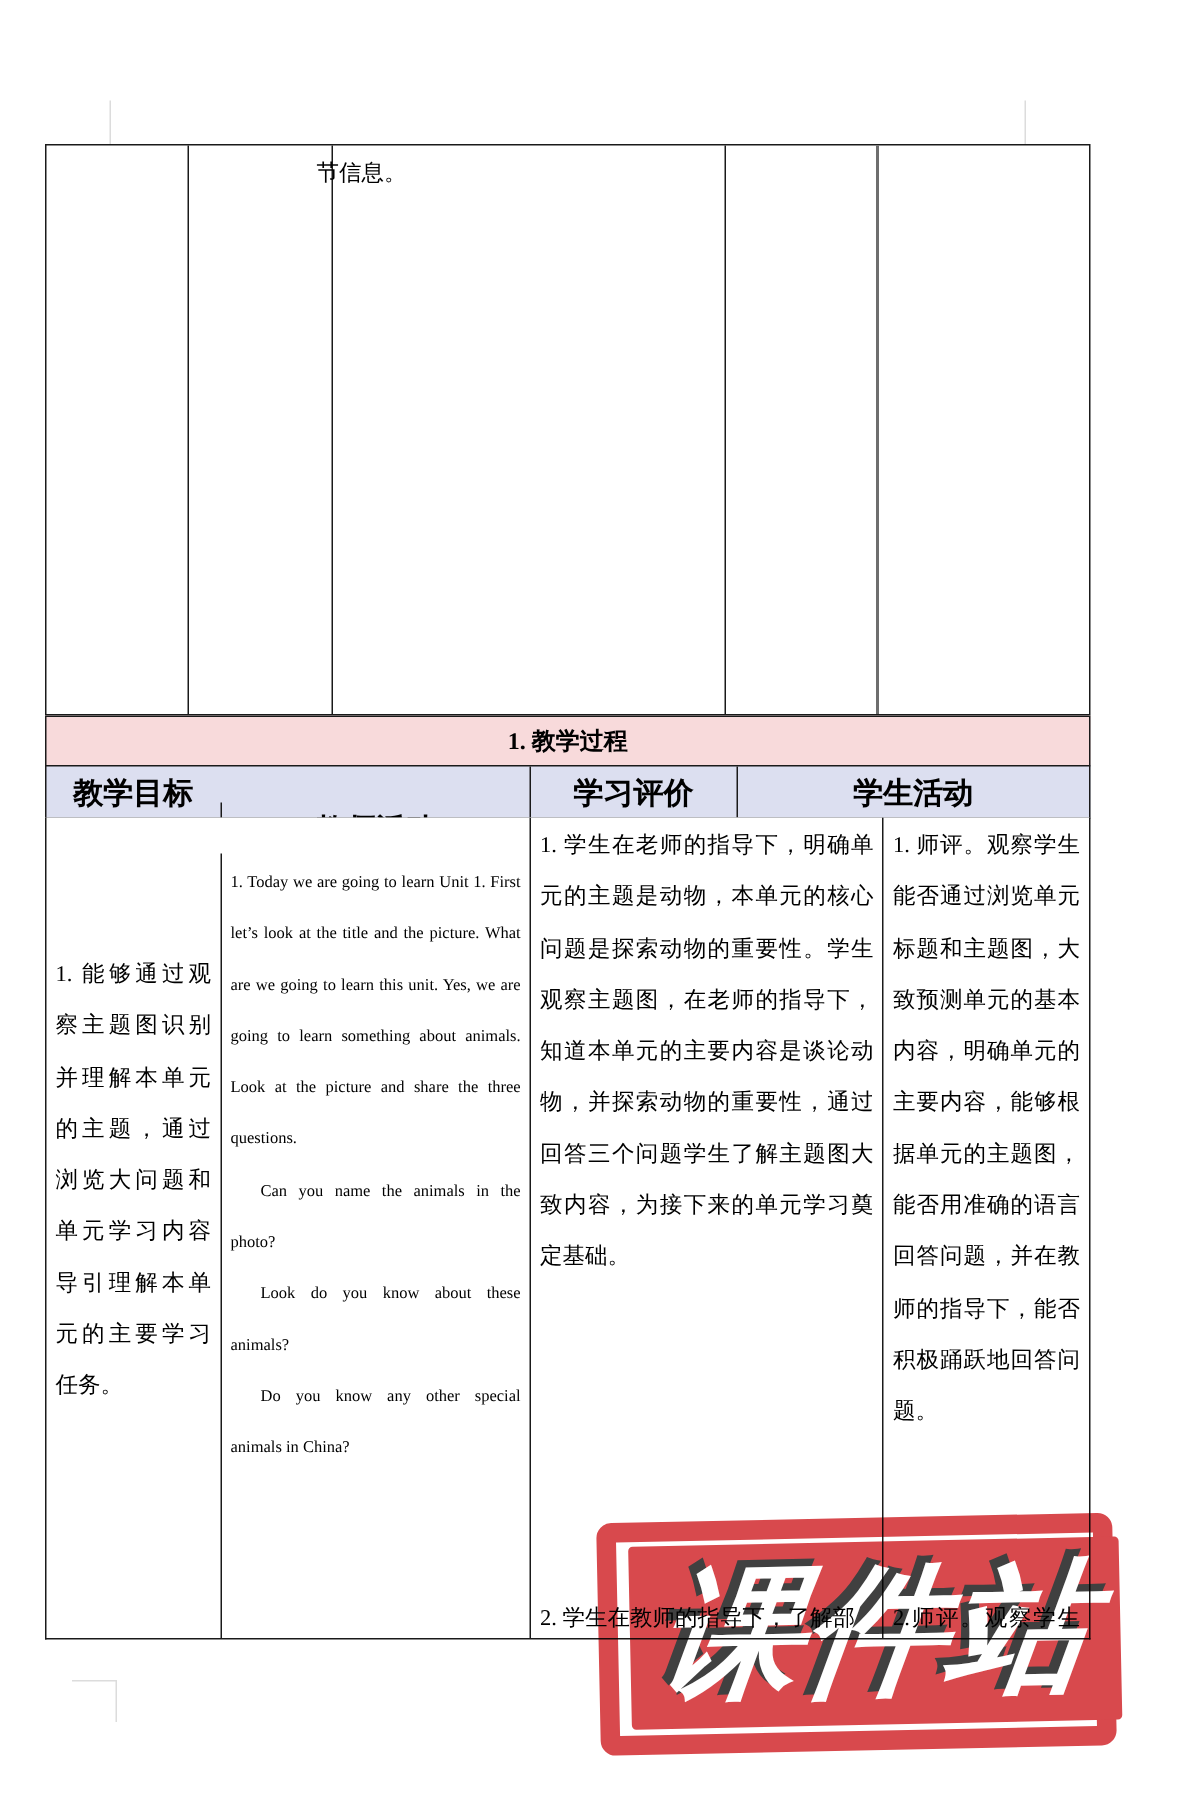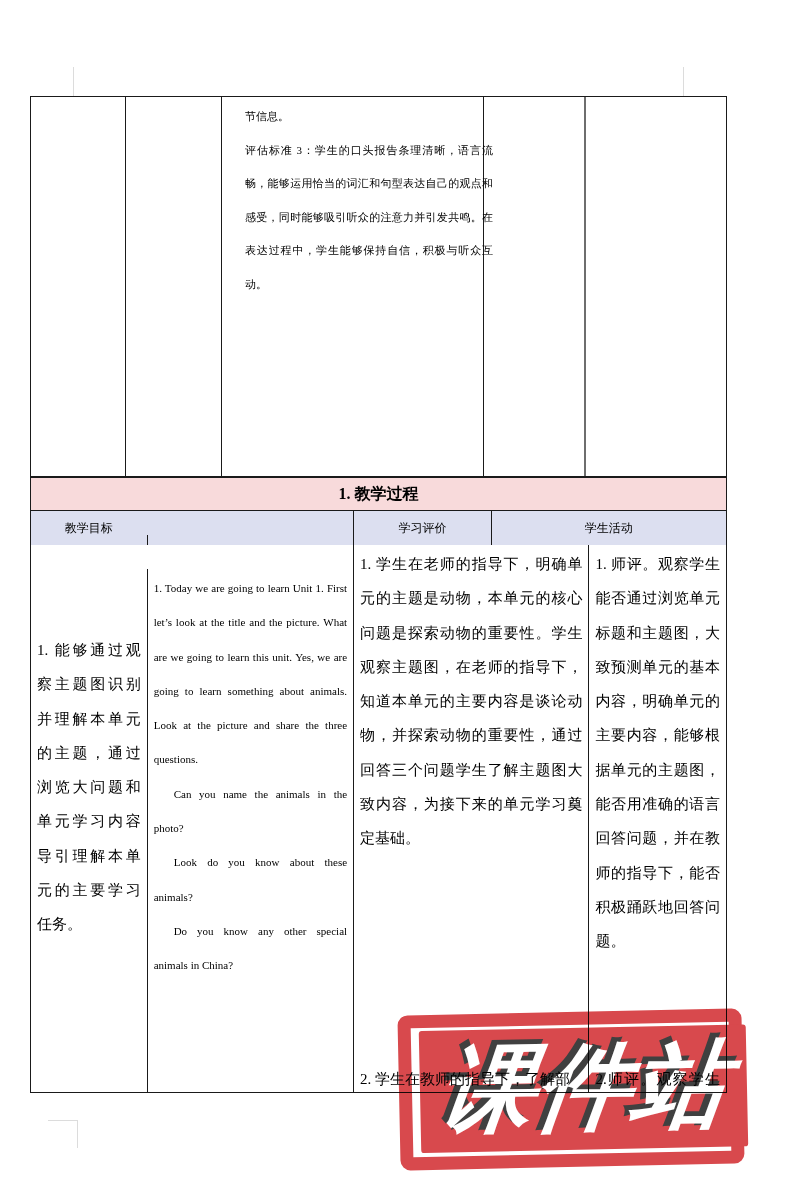--- a/index.html
+++ b/index.html
@@ -6,30 +6,30 @@
   .page{position:relative;width:800px;height:1200px;background:#ffffff;overflow:hidden;
         font-family:"Liberation Serif","DejaVu Serif",serif;color:#000;}
   
   .mark{position:absolute;background:#dcdcdc;}
   .mark-corner{position:absolute;width:29px;height:27px;border-top:1px solid #dcdcdc;border-right:1px solid #dcdcdc;}
   
   .upper-table{position:absolute;left:30px;top:96px;width:697px;height:381px;
                border:1px solid #1a1a1a;box-sizing:border-box;background:#fff;}
   .ut-div{position:absolute;top:0;bottom:0;width:1px;background:#1a1a1a;}
   .ut-d1{left:94px;} .ut-d2{left:190px;} .ut-d3{left:452px;} .ut-d4{left:553px;width:2px;background:#6e6e6e;}
-  .ut-text{position:absolute;left:214px;top:3px;width:248px;font-size:11px;line-height:33.5px;
+  .ut-text{position:absolute;left:180px;top:3px;width:248px;font-size:15px;line-height:33.5px;
            text-align:justify;word-break:break-all;}
   .ut-text p{margin:0;}
   
   .section-row{position:absolute;left:30px;top:477px;width:697px;height:34px;box-sizing:border-box;
                border:1px solid #1a1a1a;display:flex;align-items:center;justify-content:center;
                font-weight:bold;font-size:16px;}
   
   .header-row{position:absolute;left:30px;top:510px;width:697px;height:36px;box-sizing:border-box;
-              border:1px solid #1a1a1a;display:flex;font-weight:normal;font-size:12px;}
+              border:1px solid #1a1a1a;display:flex;font-weight:bold;font-size:20px;}
   .header-cell{display:flex;align-items:center;justify-content:center;box-sizing:border-box;height:100%;}
   .hc2,.hc3,.hc4{border-left:1px solid #1a1a1a;}
   .w1{width:116px;} .w2{width:207px;margin-top:24px;} .w3{width:236px;} .w4{width:138px;}
   
   .content-row{position:absolute;left:30px;top:545px;width:697px;height:548px;box-sizing:border-box;
                border:1px solid #1a1a1a;border-top:none;display:flex;overflow:hidden;background:#fff;}
   .body-cell{position:relative;box-sizing:border-box;height:100%;padding:2px 6px;overflow:hidden;
              font-size:15px;line-height:34.3px;}
   .bc2,.bc3,.bc4{border-left:1px solid #1a1a1a;}
   .body-cell p{margin:0;}
@@ -57,21 +57,20 @@
   <div class="mark" style="left:683px;top:67px;width:1px;height:29px;"></div>
   <div class="mark-corner" style="left:48px;top:1120px;"></div>
 
   <div class="upper-table">
     <div class="ut-div ut-d1"></div>
     <div class="ut-div ut-d2"></div>
     <div class="ut-div ut-d3"></div>
     <div class="ut-div ut-d4"></div>
     <div class="ut-text">
       <p>节信息。</p>
-      <p>评估标准 3：学生的口头报告条理清晰，语言流畅，能够运用恰当的词汇和句型表达自己的观点和感受，同时能够吸引听众的注意力并引发共鸣。在表达过程中，学生能够保持自信，积极与听众互动。</p>
     </div>
   </div>
 
   <div class="section-row" style="background:#f8dadb;">
     <span>1. 教学过程</span>
   </div>
 
   <div class="header-row" style="background:#dcdff0;">
     <div class="header-cell w1">教学目标</div>
     <div class="header-cell w2 hc2">教师活动</div>

